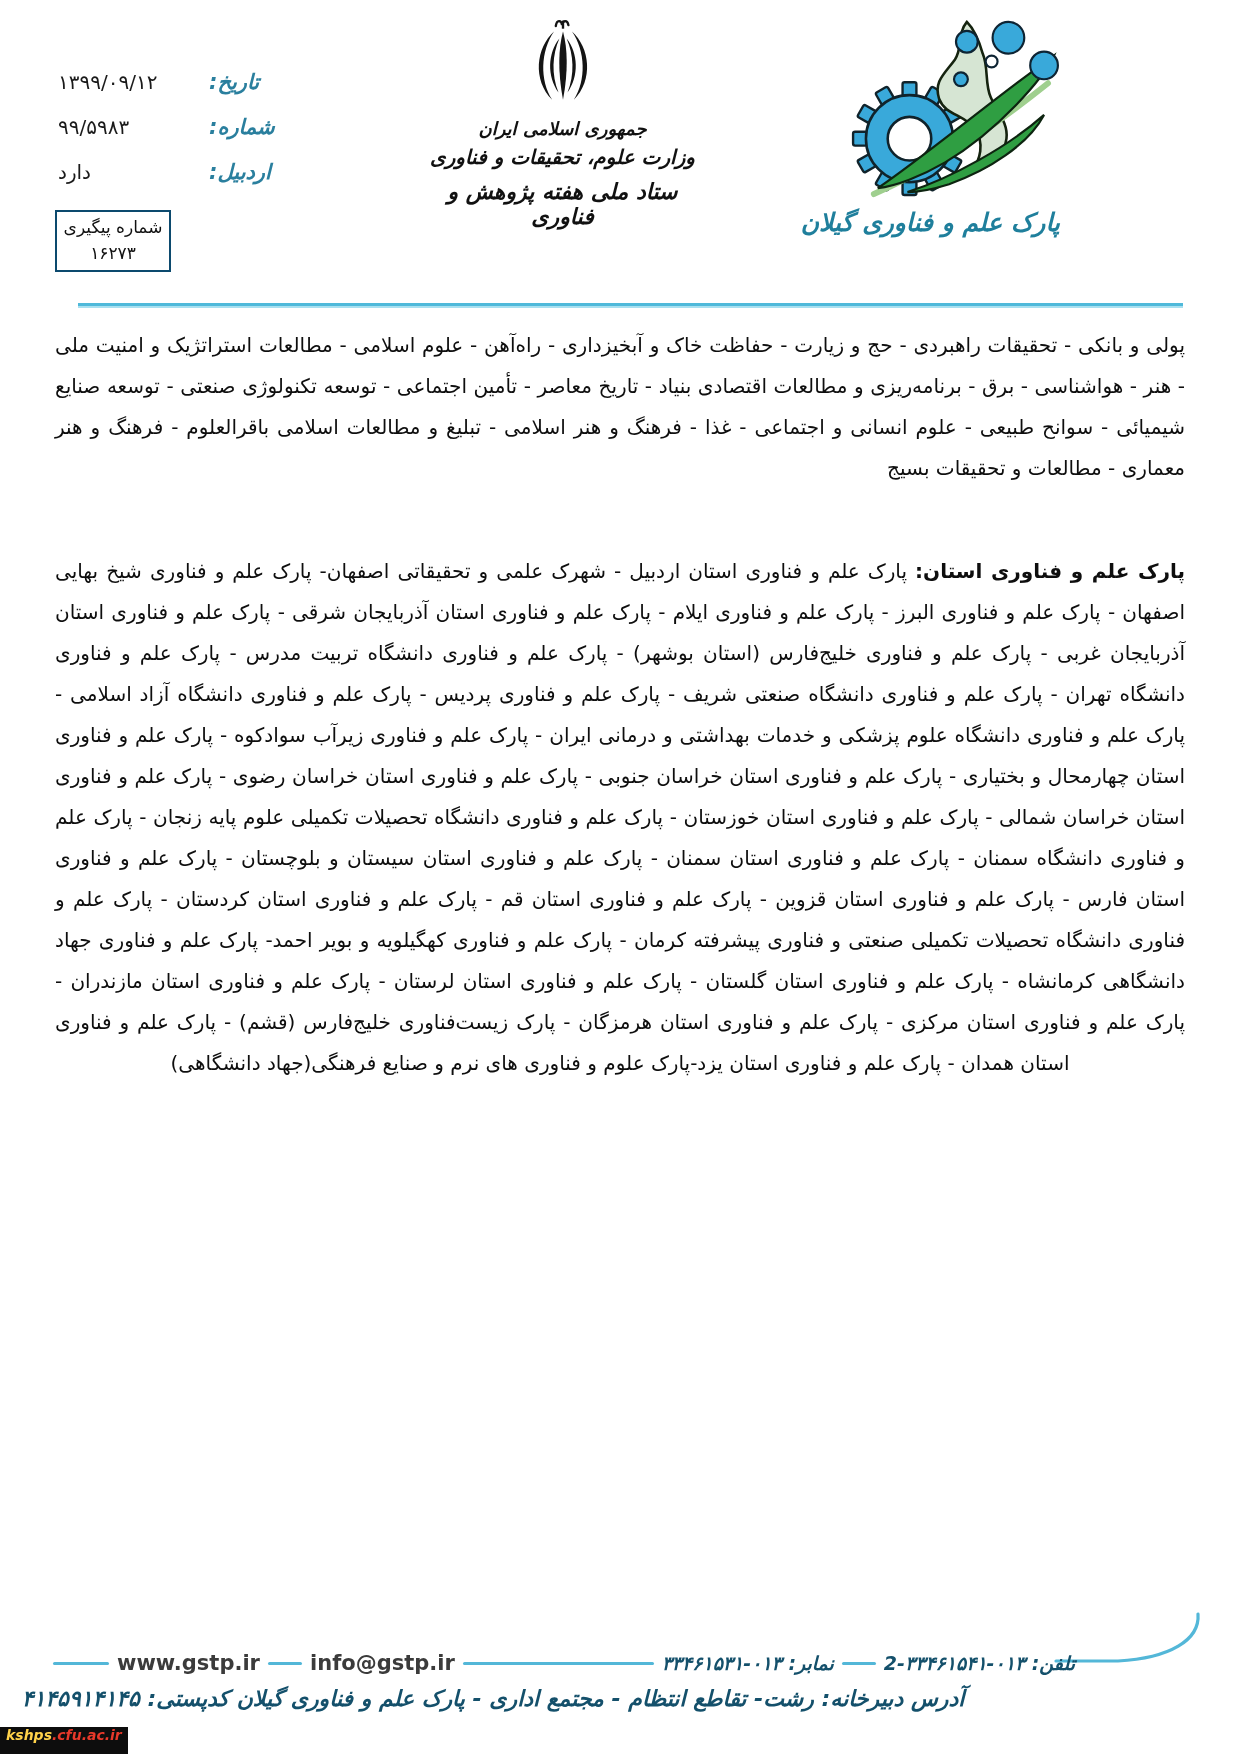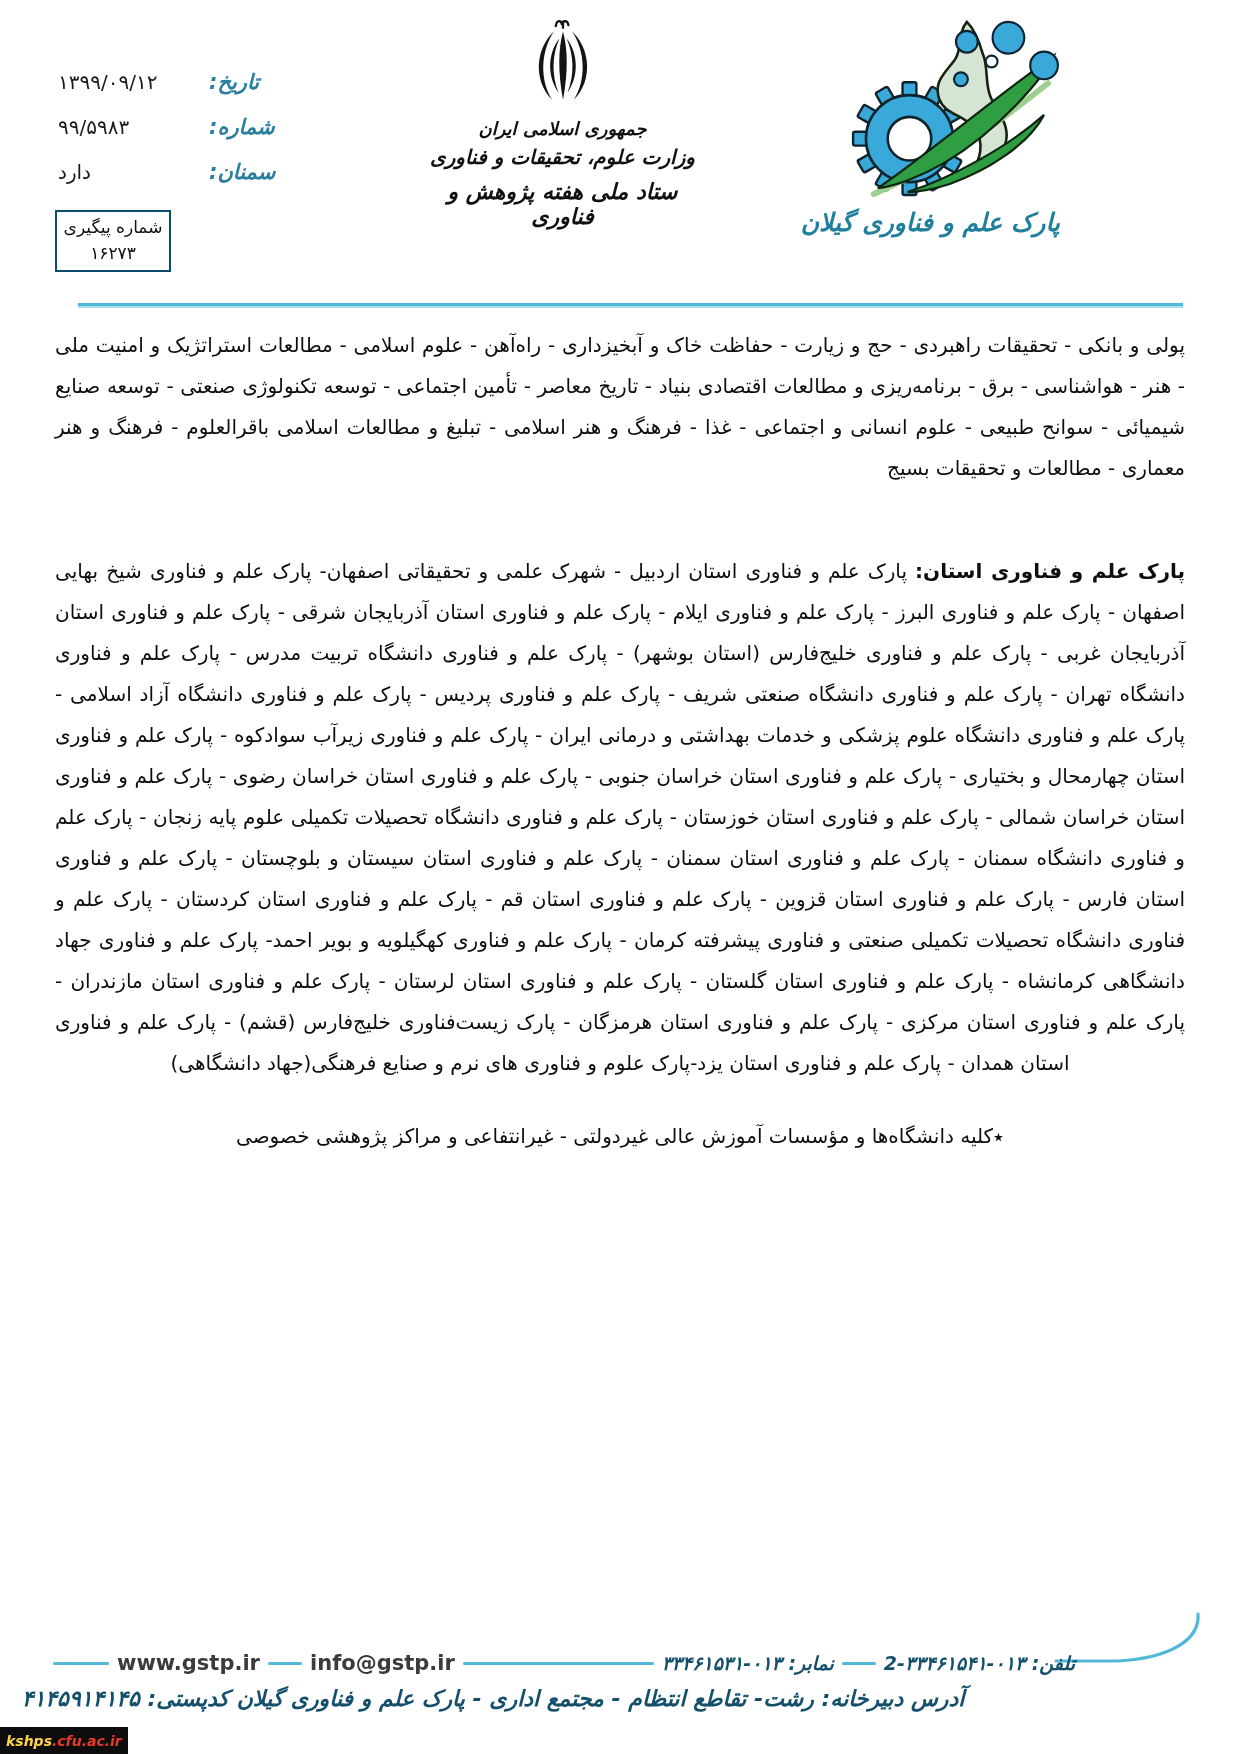--- a/index.html
+++ b/index.html
@@ -55,42 +55,42 @@
   .seg-m{flex:0 0 56px;}
   .seg-grow{flex:1 1 auto;}
   .f-fa{color:#14506b;font-size:19px;font-weight:bold;font-style:italic;white-space:nowrap;}
   .f-en{color:#3b3b3b;font-size:21px;font-weight:bold;direction:ltr;white-space:nowrap;}
   .footer-line2{
     position:absolute;top:1686px;left:0;width:986px;text-align:center;direction:rtl;
     color:#14506b;font-size:22px;font-weight:bold;font-style:italic;
   }
   .watermark{
     position:absolute;left:0;top:1727px;height:27px;padding:0 6px;
-    background:#0d0d0d;display:flex;align-items:center;
+    background:#0d0d0d;display:flex;align-items:flex-start;
     font-size:14px;font-weight:bold;font-style:italic;white-space:nowrap;
   }
   .wm-a{color:#ffd24a;}
   .wm-b{color:#e8392a;}
 </style>
 </head>
 <body>
 
 <div class="page">
 
   <div class="meta-block">
     <div class="meta-row">
       <span class="meta-label">تاریخ:</span>
       <span class="meta-value">۱۳۹۹/۰۹/۱۲</span>
     </div>
     <div class="meta-row">
       <span class="meta-label">شماره:</span>
       <span class="meta-value">۹۹/۵۹۸۳</span>
     </div>
     <div class="meta-row">
-      <span class="meta-label">سمنان:</span>
+      <span class="meta-label">اردبیل:</span>
       <span class="meta-value">دارد</span>
     </div>
   </div>
 
   <div class="tracking-box">
     <div>شماره پیگیری</div>
     <div>۱۶۲۷۳</div>
   </div>
 
   <div class="center-block">
@@ -148,21 +148,20 @@
       </g>
     </svg>
     <div class="logo-caption">پارک علم و فناوری گیلان</div>
   </div>
 
   <div class="top-rule"></div>
 
   <div class="body-text">
     <p class="para1">پولی و بانکی - تحقیقات راهبردی - حج و زیارت - حفاظت خاک و آبخیزداری - راه‌آهن - علوم اسلامی - مطالعات استراتژیک و امنیت ملی - هنر - هواشناسی - برق - برنامه‌ریزی و مطالعات اقتصادی بنیاد - تاریخ معاصر - تأمین اجتماعی - توسعه تکنولوژی صنعتی - توسعه صنایع شیمیائی - سوانح طبیعی - علوم انسانی و اجتماعی - غذا - فرهنگ و هنر اسلامی - تبلیغ و مطالعات اسلامی باقرالعلوم - فرهنگ و هنر معماری - مطالعات و تحقیقات بسیج</p>
     <p class="para2"><span class="lead">پارک علم و فناوری استان:</span><span> پارک علم و فناوری استان اردبیل - شهرک علمی و تحقیقاتی اصفهان- پارک علم و فناوری شیخ بهایی اصفهان - پارک علم و فناوری البرز - پارک علم و فناوری ایلام - پارک علم و فناوری استان آذربایجان شرقی - پارک علم و فناوری استان آذربایجان غربی - پارک علم و فناوری خلیج‌فارس (استان بوشهر) - پارک علم و فناوری دانشگاه تربیت مدرس - پارک علم و فناوری دانشگاه تهران - پارک علم و فناوری دانشگاه صنعتی شریف - پارک علم و فناوری پردیس - پارک علم و فناوری دانشگاه آزاد اسلامی - پارک علم و فناوری دانشگاه علوم پزشکی و خدمات بهداشتی و درمانی ایران - پارک علم و فناوری زیرآب سوادکوه - پارک علم و فناوری استان چهارمحال و بختیاری - پارک علم و فناوری استان خراسان جنوبی - پارک علم و فناوری استان خراسان رضوی - پارک علم و فناوری استان خراسان شمالی - پارک علم و فناوری استان خوزستان - پارک علم و فناوری دانشگاه تحصیلات تکمیلی علوم پایه زنجان - پارک علم و فناوری دانشگاه سمنان - پارک علم و فناوری استان سمنان - پارک علم و فناوری استان سیستان و بلوچستان - پارک علم و فناوری استان فارس - پارک علم و فناوری استان قزوین - پارک علم و فناوری استان قم - پارک علم و فناوری استان کردستان - پارک علم و فناوری دانشگاه تحصیلات تکمیلی صنعتی و فناوری پیشرفته کرمان - پارک علم و فناوری کهگیلویه و بویر احمد- پارک علم و فناوری جهاد دانشگاهی کرمانشاه - پارک علم و فناوری استان گلستان - پارک علم و فناوری استان لرستان - پارک علم و فناوری استان مازندران - پارک علم و فناوری استان مرکزی - پارک علم و فناوری استان هرمزگان - پارک زیست‌فناوری خلیج‌فارس (قشم) - پارک علم و فناوری استان همدان - پارک علم و فناوری استان یزد-پارک علوم و فناوری های نرم و صنایع فرهنگی(جهاد دانشگاهی)</span></p>
-    <p class="para3">٭کلیه دانشگاه‌ها و مؤسسات آموزش عالی غیردولتی - غیرانتفاعی و مراکز پژوهشی خصوصی</p>
   </div>
 
   <svg class="footer-curve" width="160" height="55" viewBox="0 0 160 55">
     <path d="M150,2 C152,28 122,46 70,49 L8,49" fill="none" stroke="#53b7d8" stroke-width="3.2" stroke-linecap="round"></path>
   </svg>
 
   <div class="footer-line1">
     <span class="f-fa">تلفن: ۰۱۳-۳۳۴۶۱۵۴۱-2</span>
     <span class="seg seg-s"></span>
     <span class="f-fa">نمابر: ۰۱۳-۳۳۴۶۱۵۳۱</span>

